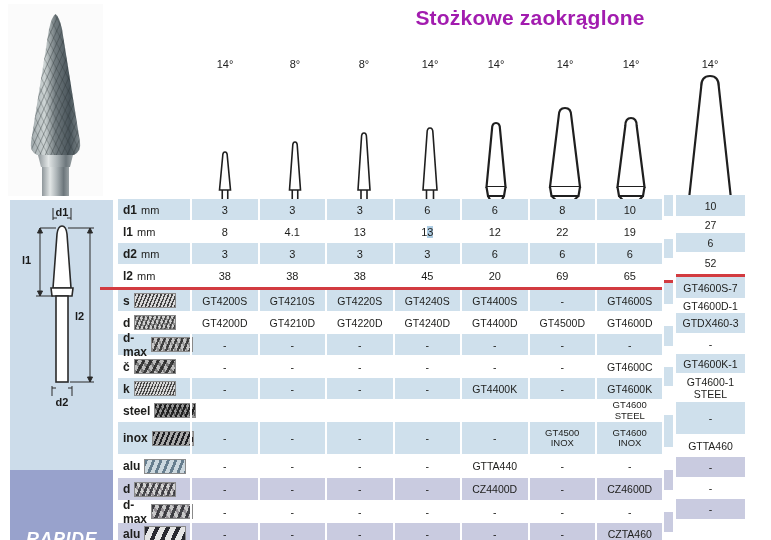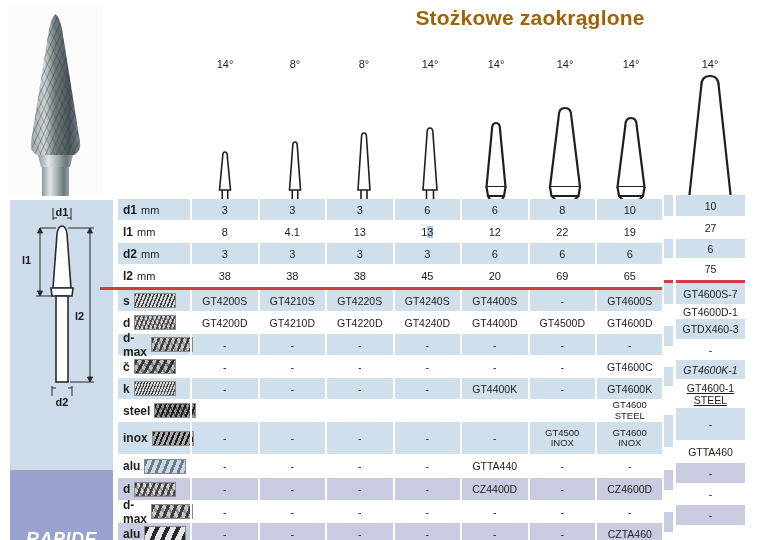--- a/index.html
+++ b/index.html
@@ -6,21 +6,21 @@
   body{
     width:771px;height:540px;position:relative;overflow:hidden;
     background:#ffffff;
     font-family:"Liberation Sans", sans-serif;
     color:#1d1d1b;
   }
   .abs{position:absolute;}
   
   #title{
     left:300px;top:6px;width:460px;text-align:center;
-    font-size:21px;font-weight:bold;letter-spacing:.2px;color:#a16207;
+    font-size:21px;font-weight:bold;letter-spacing:.2px;color:#a21caf;
   }
   
   .angle{
     position:absolute;top:58px;width:44px;margin-left:-22px;
     text-align:center;font-size:11px;color:#222;
   }
   
   #photo{left:8px;top:4px;width:95px;height:192px;background:#fbfbfb;}
   
   #diagram-panel{left:10px;top:200px;width:103px;height:270px;background:#ccdcea;}
@@ -415,30 +415,30 @@
     <div class="c8cell c-blue" style="height: 20px;"></div>
     <div class="c8cell c-white" style="height: 28px;"></div>
     <div class="c8cell c-blue" style="height: 33px;"></div>
     <div class="c8cell c-white" style="height: 22px;"></div>
     <div class="c8cell c-purple" style="height: 21px;"></div>
     <div class="c8cell c-white" style="height: 21px;"></div>
     <div class="c8cell c-purple" style="height: 21px;"></div>
   </div>
 <div class="abs" id="col8-table">
     <div class="c8cell c-blue" style="height: 22px;">10</div>
-    <div class="c8cell c-white" style="height: 22px;">27</div>
+    <div class="c8cell c-white" style="height: 16px;">27</div>
     <div class="c8cell c-blue" style="height: 20px;">6</div>
-    <div class="c8cell c-white" style="height: 21px;">75</div>
+    <div class="c8cell c-white" style="height: 21px;">52</div>
     <div class="redline"></div>
     <div class="c8cell c-blue" style="height: 22px;">GT4600S-7</div>
     <div class="c8cell c-white" style="height: 14px;">GT4600D-1</div>
     <div class="c8cell c-blue" style="height: 21px;">GTDX460-3</div>
     <div class="c8cell c-white" style="height: 20px;">-</div>
-    <div class="c8cell c-blue" style="height: 20px; font-style: italic;">GT4600K-1</div>
-    <div class="c8cell c-white" style="height: 28px; text-decoration: underline;">
+    <div class="c8cell c-blue" style="height: 20px;">GT4600K-1</div>
+    <div class="c8cell c-white" style="height: 28px;">
       <div class="ml">
         <div>GT4600-1</div>
         <div>STEEL</div>
       </div>
     </div>
     <div class="c8cell c-blue" style="height: 33px;">-</div>
     <div class="c8cell c-white" style="height: 22px;">GTTA460</div>
     <div class="c8cell c-purple" style="height: 21px;">-</div>
     <div class="c8cell c-white" style="height: 21px;">-</div>
     <div class="c8cell c-purple" style="height: 21px;">-</div>

